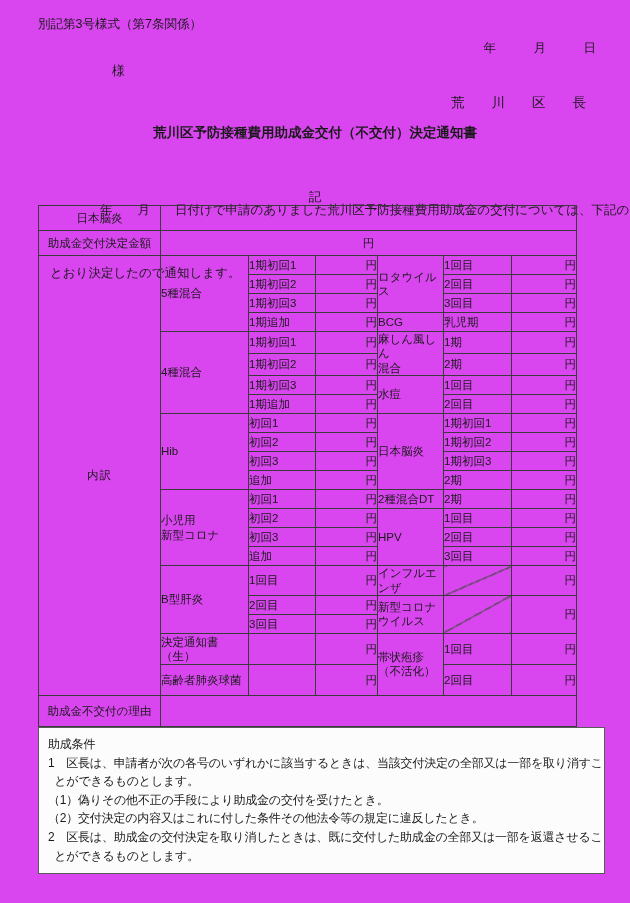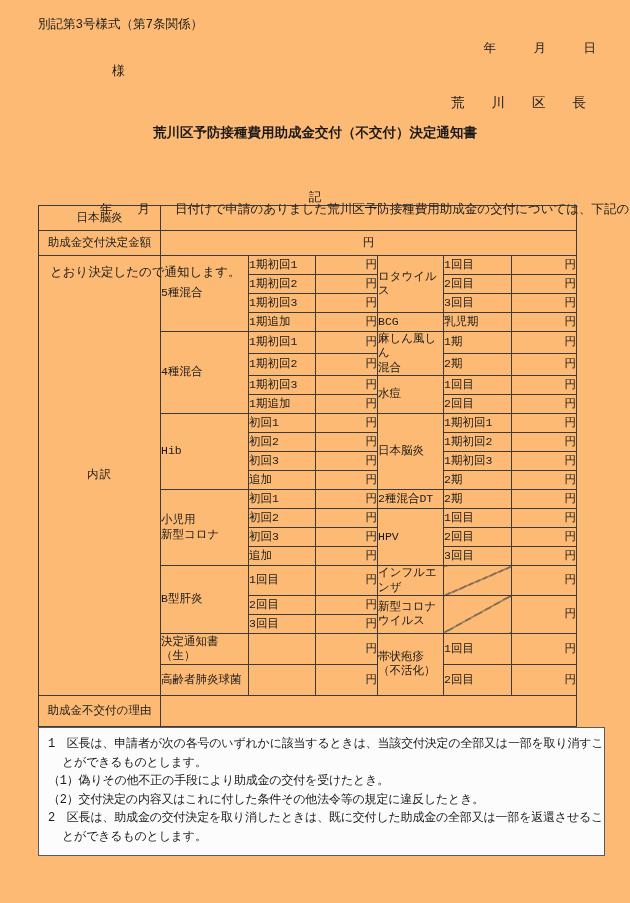--- a/index.html
+++ b/index.html
@@ -1,19 +1,19 @@
 <!DOCTYPE html>
 <html><head>
 <meta charset="utf-8">
 <style>
   html,body{margin:0;padding:0;background:#e8e8e8;}
   .page{
     position:relative;width:630px;height:903px;margin:0 auto;
-    background:#fdba74;color:#1a1a1a;
-    font-family:Liberation Mono, monospace;
+    background:#d946ef;color:#1a1a1a;
+    font-family:Liberation Sans, sans-serif;
     overflow:hidden;
   }
   .abs{position:absolute;}
   .form-ref{left:38px;top:16px;font-size:12.5px;}
   .date-line{right:34px;top:40px;font-size:12.5px;}
   .addressee{left:112px;top:62px;font-size:13px;}
   .sender{right:44px;top:94px;font-size:13.5px;}
   .doc-title{left:0;right:0;top:124px;text-align:center;font-weight:bold;font-size:13.5px;}
   .intro{left:38px;top:158px;font-size:12.5px;line-height:21px;white-space:pre;padding-left:12px;}
   .record-mark{left:0;right:0;top:189px;text-align:center;font-size:12.5px;}
@@ -243,20 +243,21 @@
     <tbody>
       <tr class="rrow">
         <td class="hlabel">助成金不交付の理由</td>
         <td colspan="6"></td>
       </tr>
     </tbody>
   </table>
 
   <div class="cond-box">
     <div id="cond-lines">
+        <div class="cond-line">助成条件</div>
         <div class="cond-line">1　区長は、申請者が次の各号のいずれかに該当するときは、当該交付決定の全部又は一部を取り消すこ</div>
         <div class="cond-line">  とができるものとします。</div>
         <div class="cond-line">（1）偽りその他不正の手段により助成金の交付を受けたとき。</div>
         <div class="cond-line">（2）交付決定の内容又はこれに付した条件その他法令等の規定に違反したとき。</div>
         <div class="cond-line">2　区長は、助成金の交付決定を取り消したときは、既に交付した助成金の全部又は一部を返還させるこ</div>
         <div class="cond-line">  とができるものとします。</div>
       </div>
   </div>
 
 </div>

